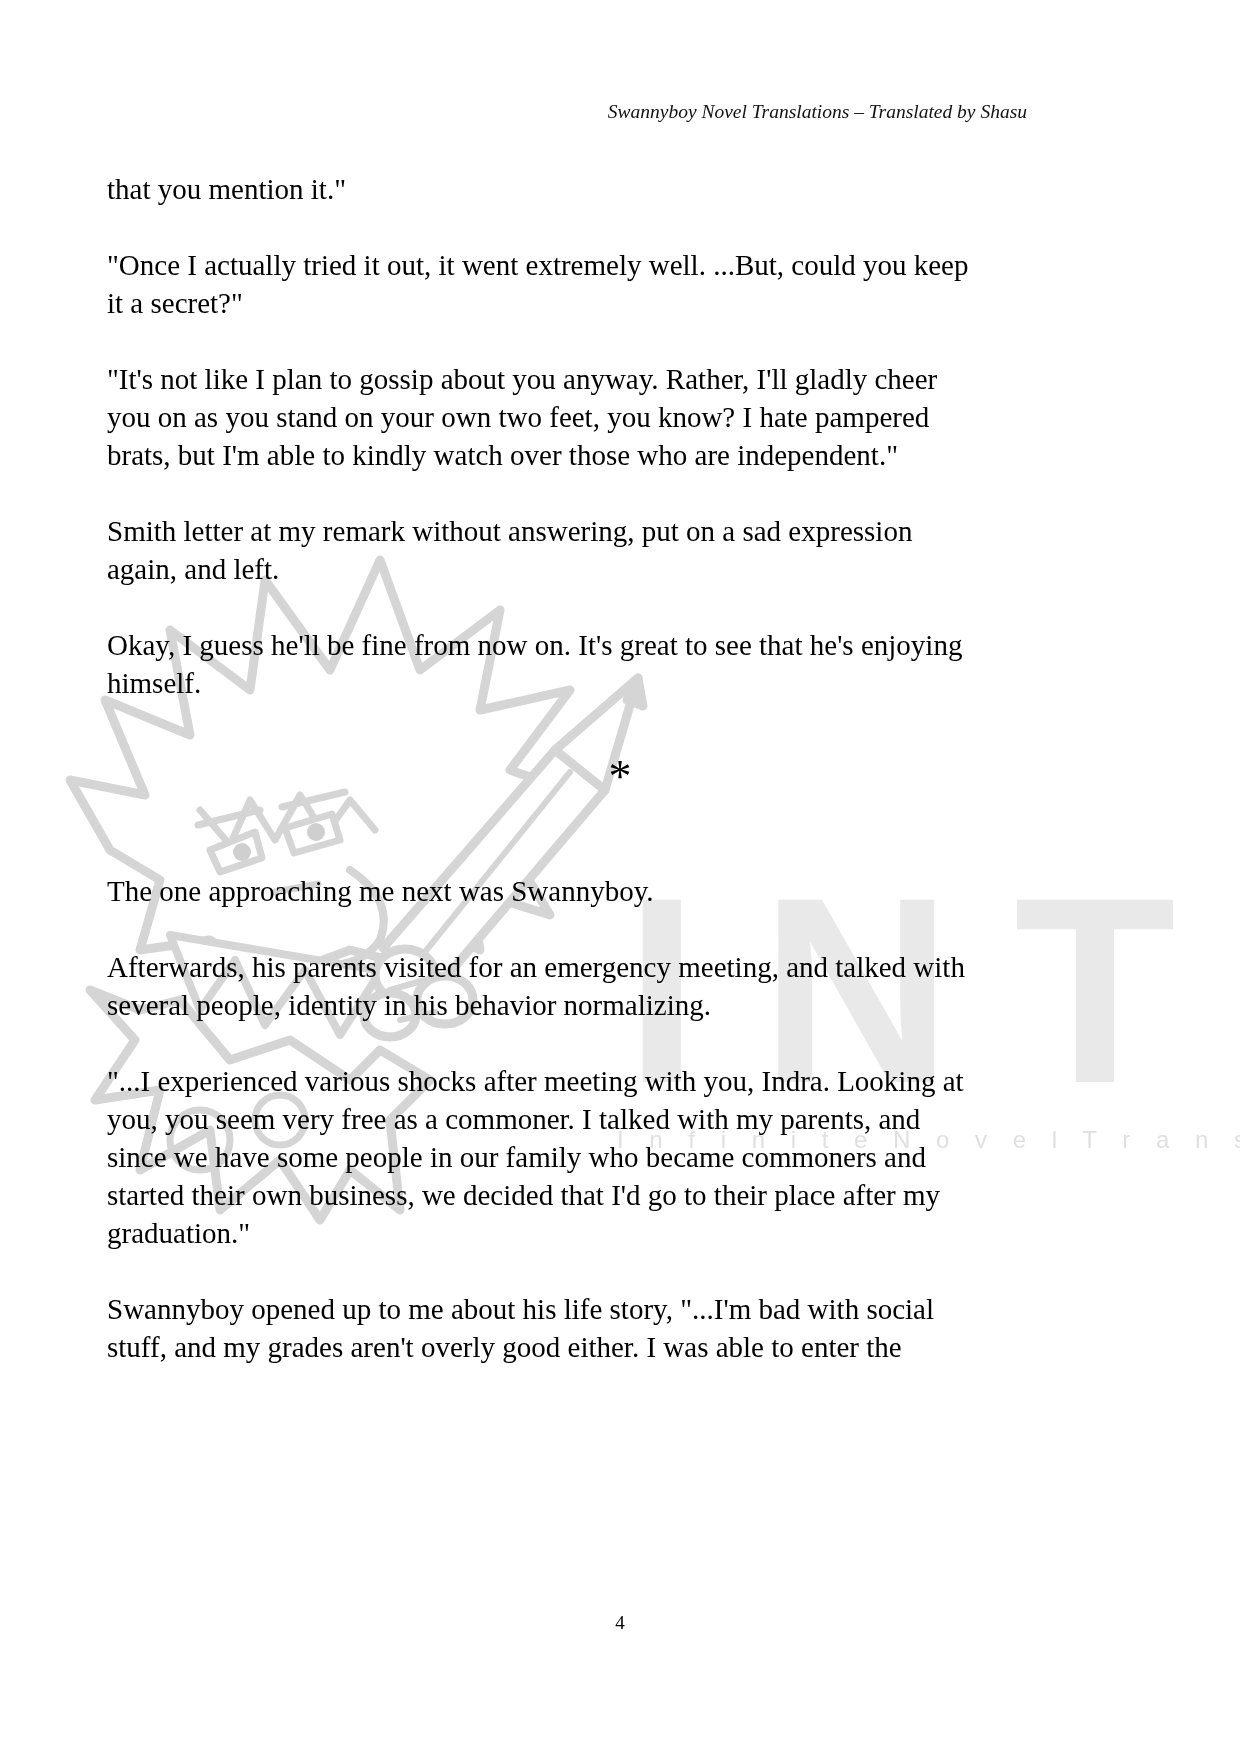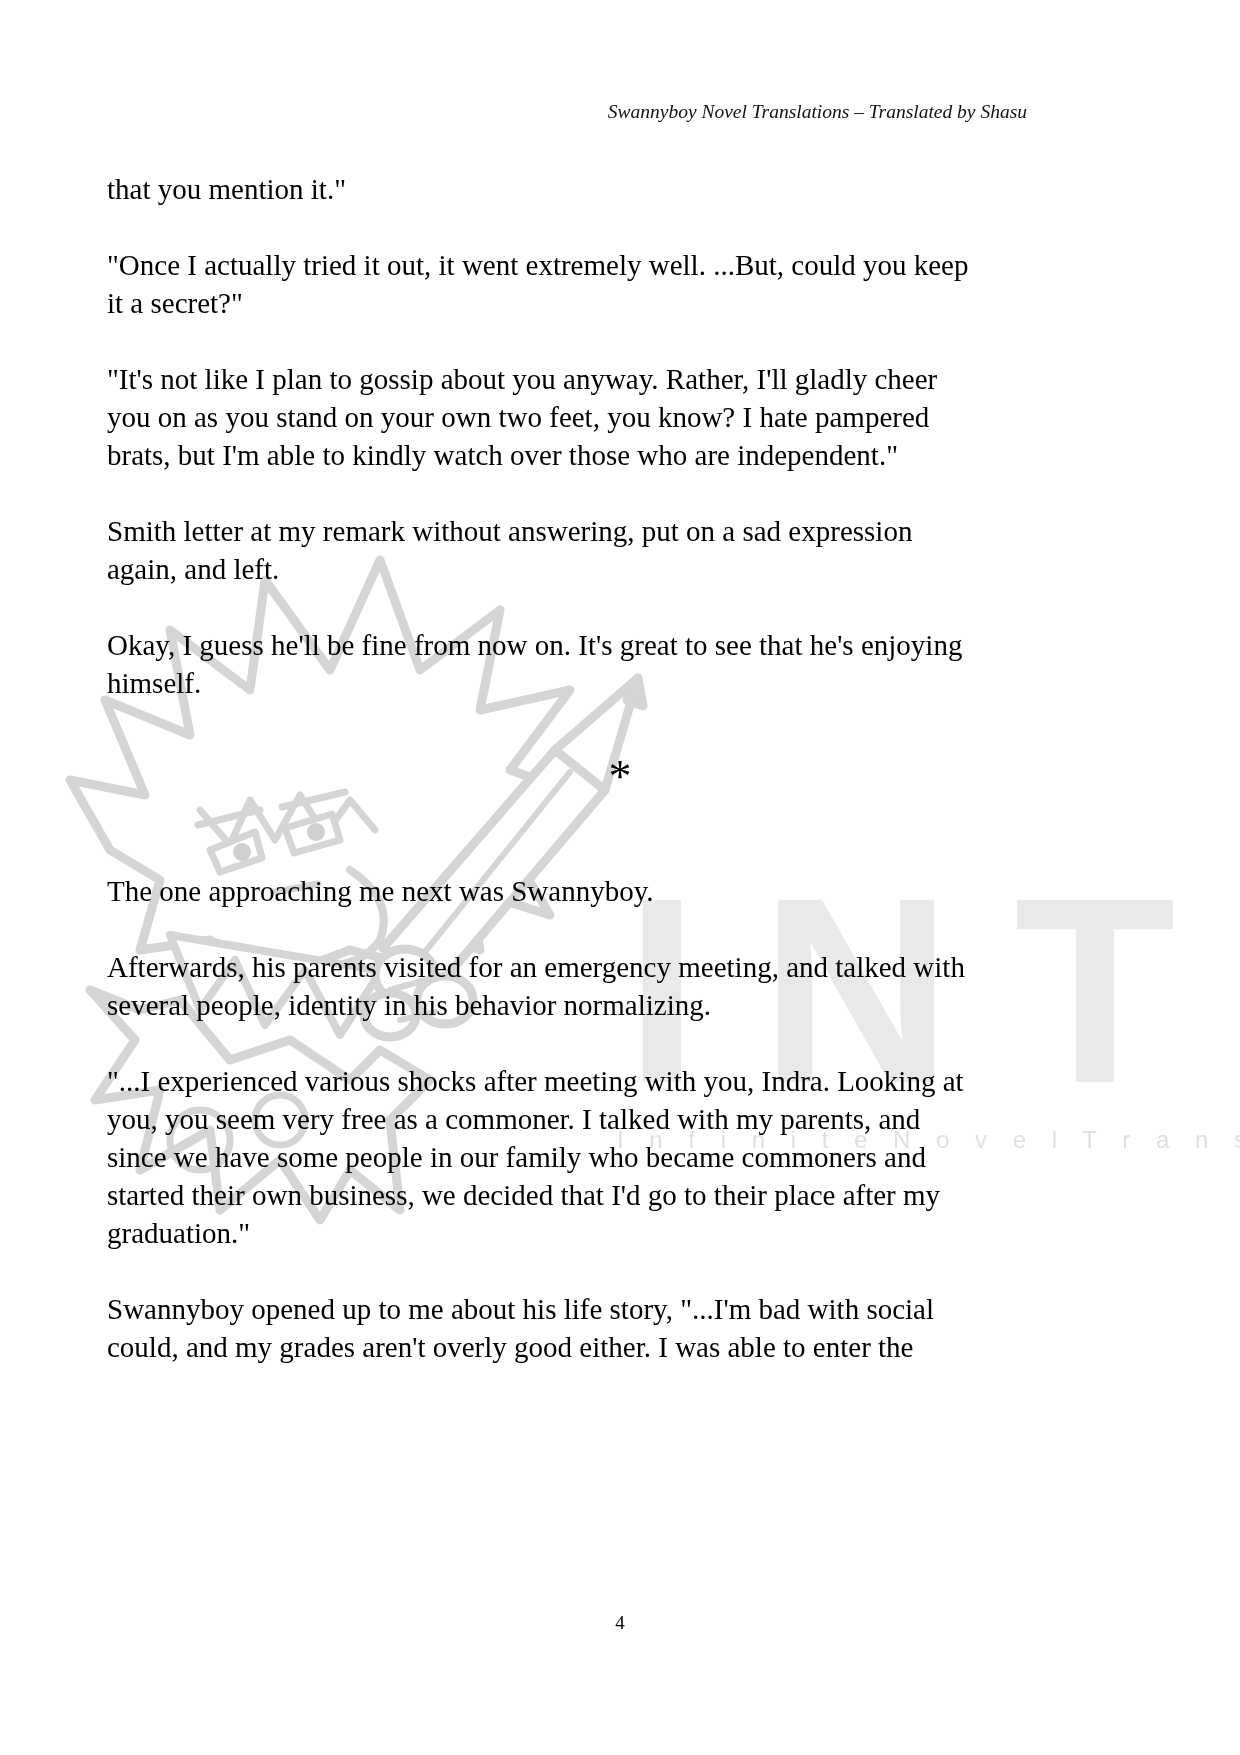--- a/index.html
+++ b/index.html
@@ -105,18 +105,18 @@
     <div class="separator">*</div>
     <div class="para">The one approaching me next was Swannyboy.</div>
     <div class="para">Afterwards, his parents visited for an emergency meeting, and talked with
 several people, identity in his behavior normalizing.</div>
     <div class="para">"...I experienced various shocks after meeting with you, Indra. Looking at
 you, you seem very free as a commoner. I talked with my parents, and
 since we have some people in our family who became commoners and
 started their own business, we decided that I'd go to their place after my
 graduation."</div>
     <div class="para">Swannyboy opened up to me about his life story, "...I'm bad with social
-could, and my grades aren't overly good either. I was able to enter the</div>
+stuff, and my grades aren't overly good either. I was able to enter the</div>
   </div>
 
   <div class="footer">4</div>
 
 </div>
 
 </body></html>

